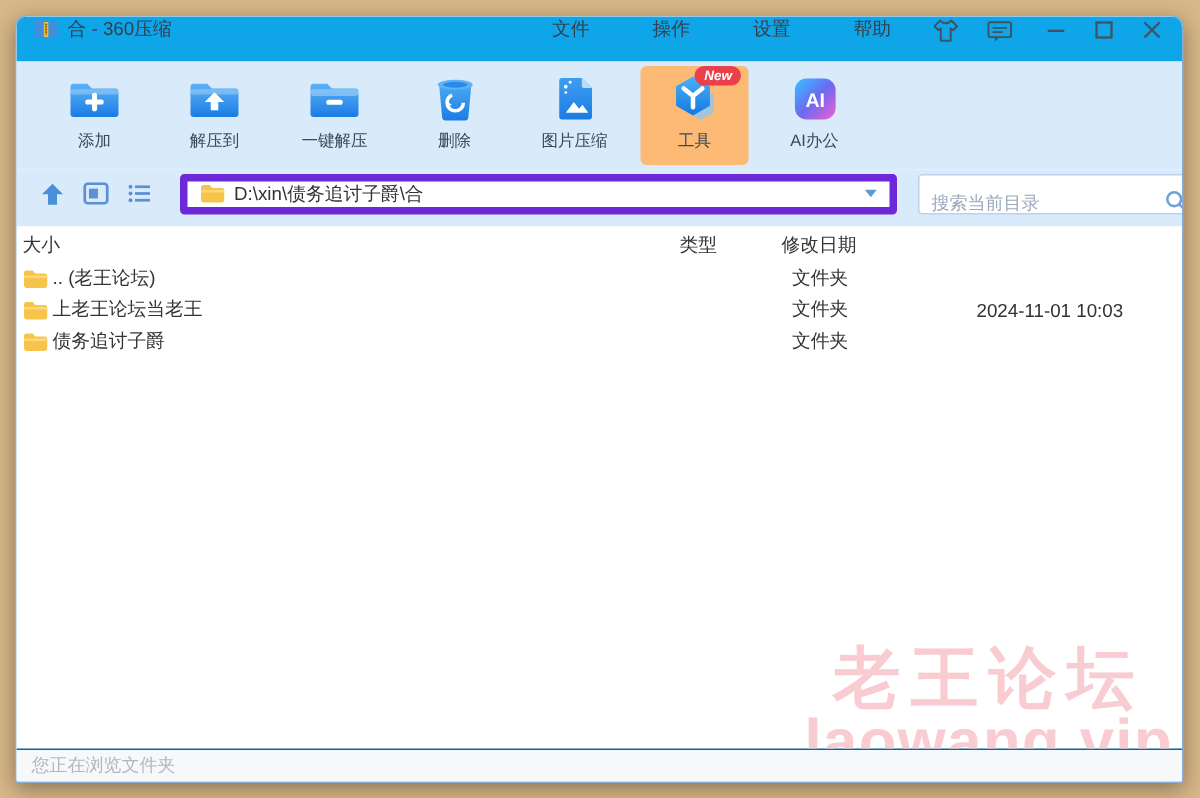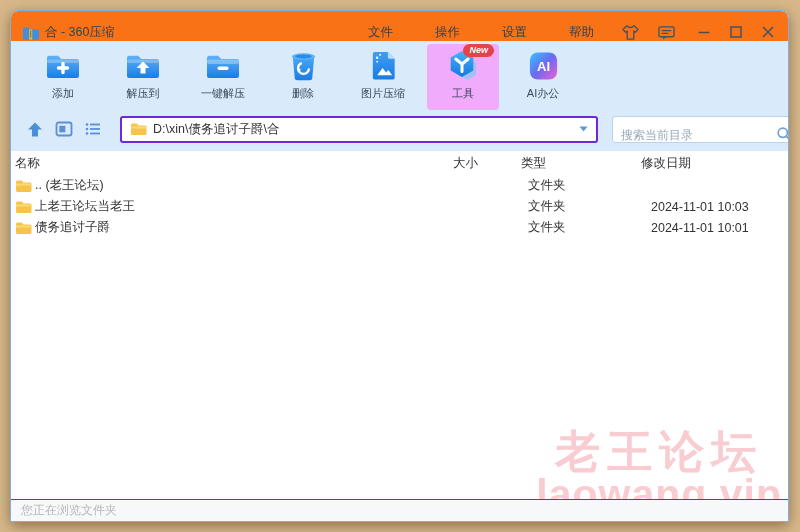--- a/index.html
+++ b/index.html
@@ -11,39 +11,39 @@
       radial-gradient(circle at 100% 102%, rgba(20,10,4,.85) 0%, rgba(20,10,4,0) 22%),
       linear-gradient(180deg,#ecd9b0 0%, #dcbd8c 38%, #cda succ 70%, #c9a26c 86%, #4a3520 96%, #95714a 100%);
   }
   .window{
     position:absolute; left:10px; top:10px; width:779px; height:512px;
     background:#fff; border:1px solid #86aed6; border-radius:8px 8px 2px 2px;
     box-shadow:0 4px 14px rgba(40,30,10,.45);
     display:flex; flex-direction:column; overflow:hidden;
   }
   
-  .titlebar{ height:30px; background:#f97316; display:flex; align-items:flex-end; padding:0 10px 0 11px; flex:none; }
+  .titlebar{ height:30px; background:#0ea5e9; display:flex; align-items:flex-start; padding:0 10px 0 11px; flex:none; }
   .title-ic{ width:17px; height:15px; margin-right:6px; flex:none; }
   .title-text{ font-size:12.5px; color:#33414f; }
   .menu{ display:flex; margin-left:auto; gap:42px; margin-right:26px; }
   .menu-item{ font-size:12.5px; color:#33414f; cursor:default; }
   .tb-icons{ display:flex; gap:16px; margin-right:18px; align-items:center; }
   .winbtns{ display:flex; gap:12px; align-items:center; }
   .tb-ib{ width:20px; height:18px; display:flex; align-items:center; justify-content:center; }
   
   .toolbar{ height:72px; background:#d9eafa; display:flex; align-items:flex-start; padding:3px 0 0 16px; gap:8px; flex:none; }
   .tool{ width:72px; height:66px; display:flex; flex-direction:column; align-items:center; justify-content:flex-start; padding-top:4px; border-radius:4px; position:relative; }
-  .tool.selected{ background:#f0abfc; }
+  .tool.selected{ background:#fdba74; }
   .tool .ic{ width:38px; height:36px; position:relative; display:flex; align-items:center; justify-content:center; }
   .tool .lbl{ font-size:11px; color:#3a4a5a; margin-top:2px; white-space:nowrap; }
   .badge{ position:absolute; top:-4px; right:-12px; background:#e8414b; color:#fff; font-size:9px; font-weight:bold; font-style:italic; padding:1.5px 6px 2px; border-radius:8px; line-height:1; }
   
   .addr-row{ height:38px; background:#d9eafa; display:flex; align-items:center; padding:0 14px 6px 14px; flex:none; }
   .nav-ic{ width:19px; height:18px; margin-right:10px; flex:none; display:flex; align-items:center; justify-content:center; }
-  .addr-box{ height:27px; flex:none; width:478px; background:#fff; border:2px solid #6d28d9; border-radius:3px; display:flex; align-items:center; padding:0 8px; margin-left:8px; }
+  .addr-box{ height:27px; flex:none; width:478px; background:#fff; border:5px solid #6d28d9; border-radius:3px; display:flex; align-items:center; padding:0 8px; margin-left:8px; }
   .addr-path{ font-size:12.5px; color:#333; margin-left:6px; flex:1; white-space:nowrap; overflow:hidden; }
   .search-box{ height:27px; width:190px; background:#fff; border:1px solid #b9d3ec; border-radius:3px; display:flex; align-items:flex-end; padding:0 8px; margin-left:14px; }
   .search-box input{ border:none; outline:none; flex:1; font-size:12px; color:#333; font-family:inherit; background:transparent; }
   .search-box input::placeholder{ color:#9aa9ba; }
   
   .list{ flex:1; background:#fff; position:relative; font-size:12.5px; color:#333; overflow:hidden; }
   .lrow{ display:grid; grid-template-columns:438px 68px 120px 1fr; align-items:center; height:21px; }
   .lrow.head{ height:24px; color:#333; }
   .cell{ padding-left:4px; white-space:nowrap; overflow:hidden; }
   .cell.name{ display:flex; align-items:center; gap:3px; }
@@ -279,21 +279,20 @@
       <input type="text" placeholder="搜索当前目录" style="">
       <svg width="16" height="16" viewBox="0 0 16 16">
           <circle cx="6.8" cy="6.8" r="4.6" fill="none" stroke="#6fa0d8" stroke-width="1.7"></circle>
           <path d="M10.4 10.4 L14 14" stroke="#6fa0d8" stroke-width="1.7" stroke-linecap="round"></path>
         </svg>
     </div>
   </div>
 
   <div class="list">
     <div class="lrow head">
-      <span class="cell">名称</span>
       <span class="cell">大小</span>
       <span class="cell">类型</span>
       <span class="cell">修改日期</span>
     </div>
 
     <div class="lrow">
       <span class="cell name">
         <svg class="fico" viewBox="0 0 17 14">
             <path d="M1 3 q0-1.6 1.6-1.6 h4.2 l1.6 2 h6.5 q1.6 0 1.6 1.6 v6.4 q0 1.6-1.6 1.6 H2.6 q-1.6 0-1.6-1.6 z" fill="#f6c44a"></path>
             <path d="M1 4.6 h15.5 v1.8 H1 z" fill="#fbd977"></path>
@@ -321,21 +320,20 @@
     <div class="lrow">
       <span class="cell name">
         <svg class="fico" viewBox="0 0 17 14">
             <path d="M1 3 q0-1.6 1.6-1.6 h4.2 l1.6 2 h6.5 q1.6 0 1.6 1.6 v6.4 q0 1.6-1.6 1.6 H2.6 q-1.6 0-1.6-1.6 z" fill="#f6c44a"></path>
             <path d="M1 4.6 h15.5 v1.8 H1 z" fill="#fbd977"></path>
           </svg>
         <span>债务追讨子爵</span>
       </span>
       <span class="cell"></span>
       <span class="cell type-val">文件夹</span>
-      <span class="cell date-val">2024-11-01 10:01</span>
     </div>
 
     <div class="wm">
       <div class="l1">老王论坛</div>
       <div class="l2">laowang.vip</div>
     </div>
   </div>
 
   <div class="statusbar">
     <span>您正在浏览文件夹</span>

